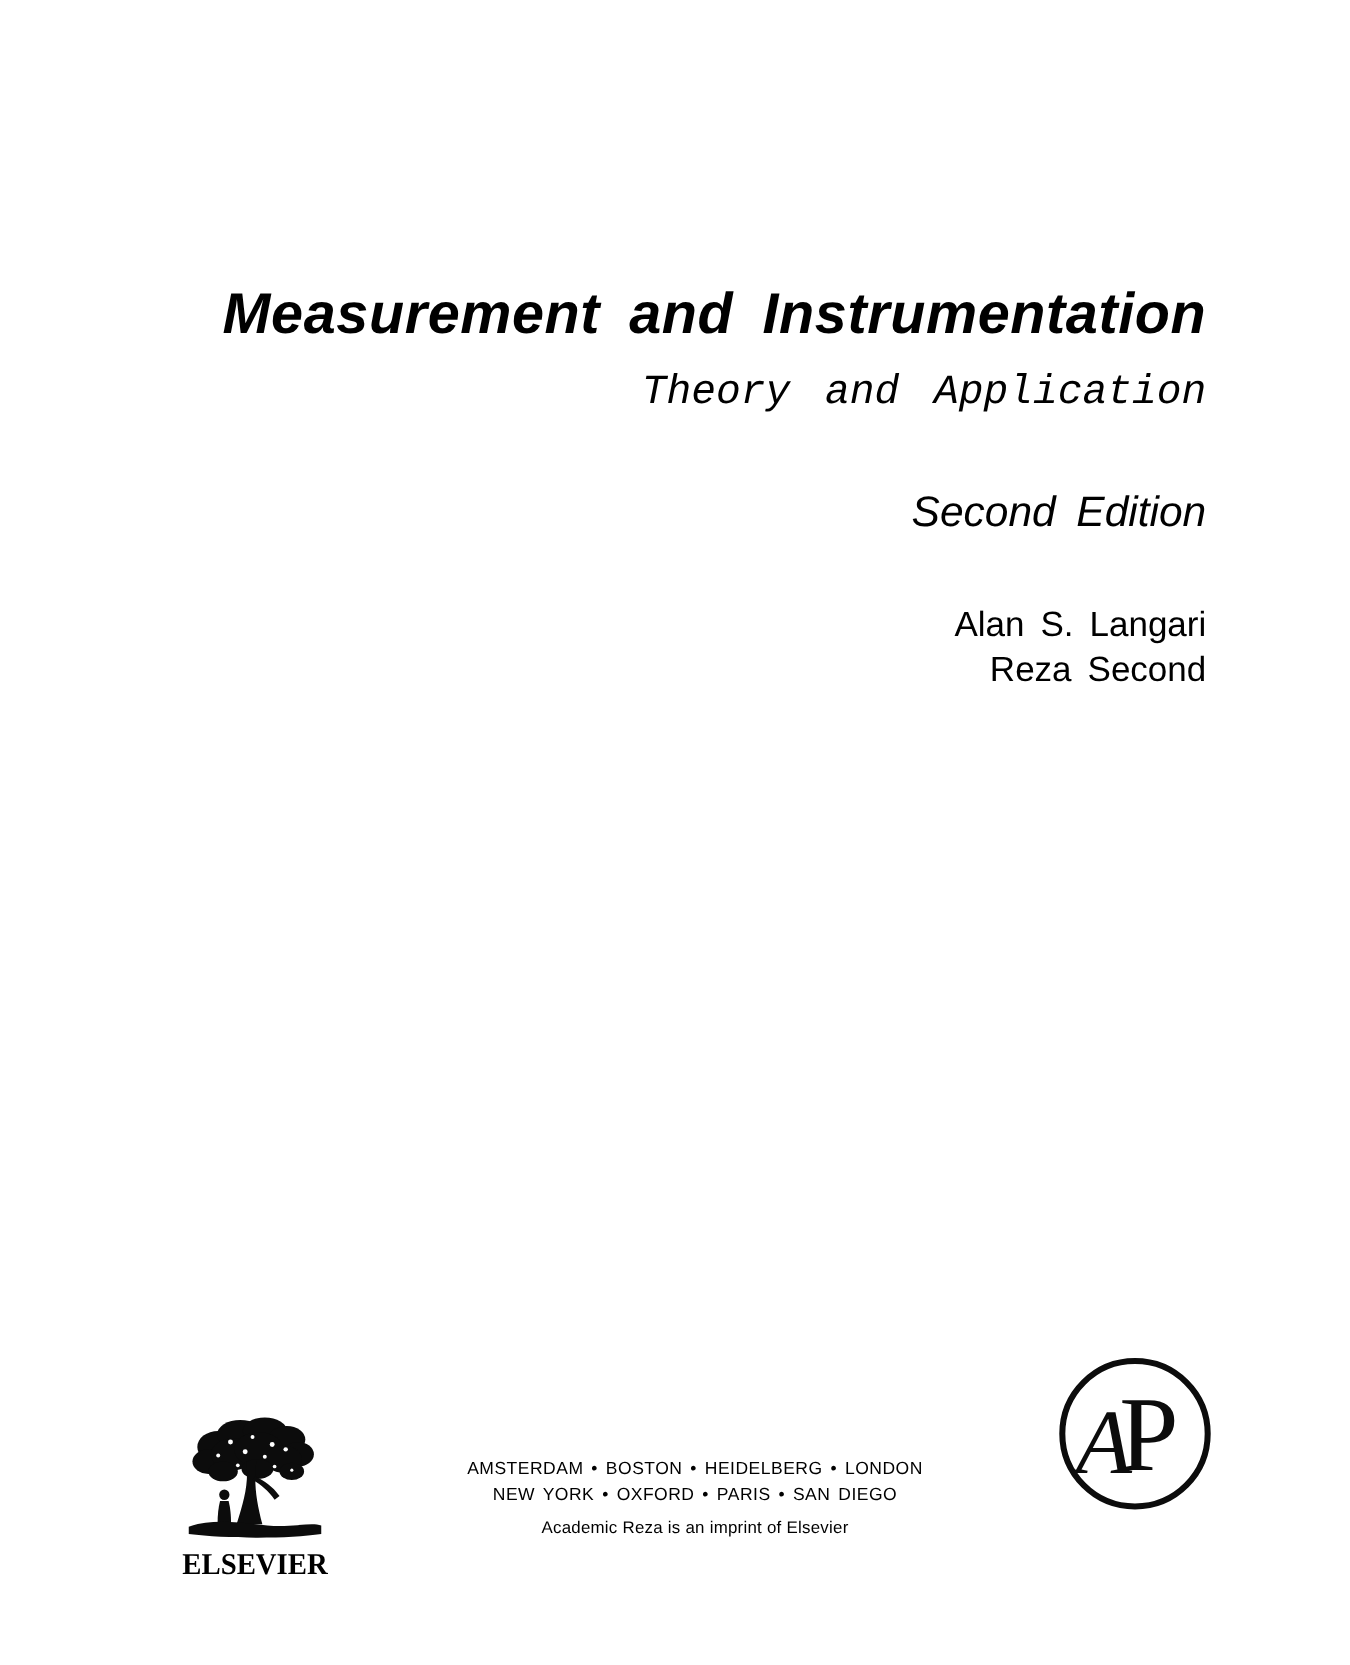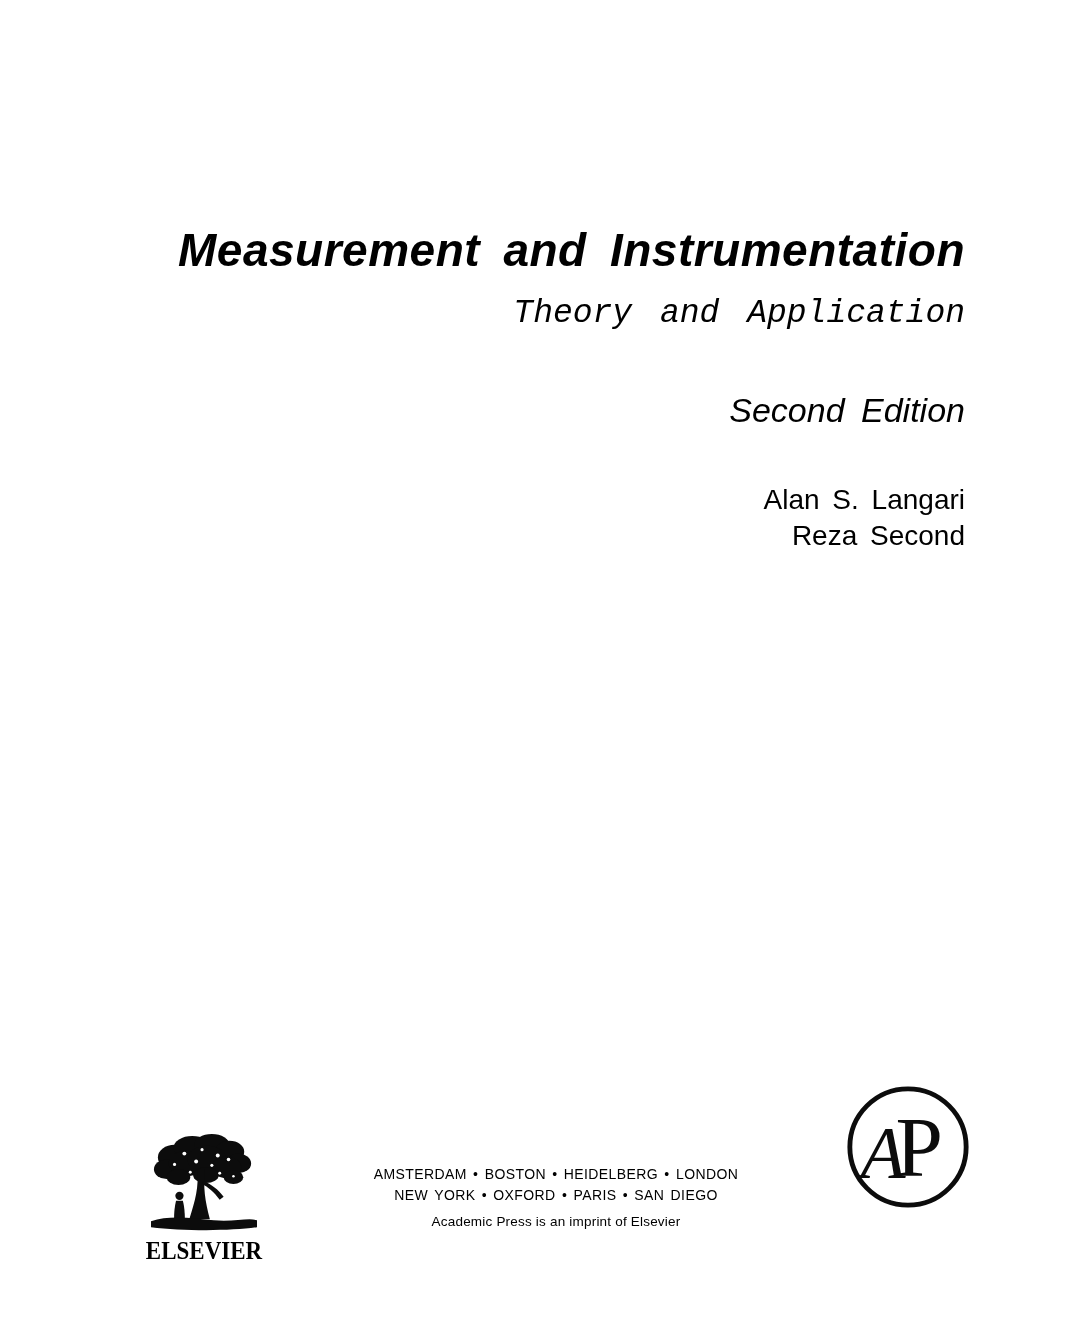--- a/index.html
+++ b/index.html
@@ -166,21 +166,21 @@
         <circle cx="76" cy="42" r="1.5"></circle>
         <circle cx="90" cy="45" r="1.3"></circle>
       </g>
     </svg>
     <div class="elsevier-wordmark">ELSEVIER</div>
   </div>
 
   <div class="cities-block">
     <div class="cities-line">AMSTERDAM • BOSTON • HEIDELBERG • LONDON</div>
     <div class="cities-line">NEW YORK • OXFORD • PARIS • SAN DIEGO</div>
-    <div class="imprint-note">Academic Press is an imprint of Elsevier</div>
+    <div class="imprint-note">Academic Reza is an imprint of Elsevier</div>
   </div>
 
   <div class="ap-block">
     <svg width="126" height="126" viewBox="0 0 130 130" aria-hidden="true">
       <circle cx="65" cy="65" r="60" fill="none" stroke="#0c0c0c" stroke-width="5"></circle>
       <text class="ap-letter-a" x="16" y="97" fill="#0c0c0c">A</text>
       <text class="ap-letter-p" x="52" y="95" fill="#0c0c0c">P</text>
     </svg>
   </div>
 

